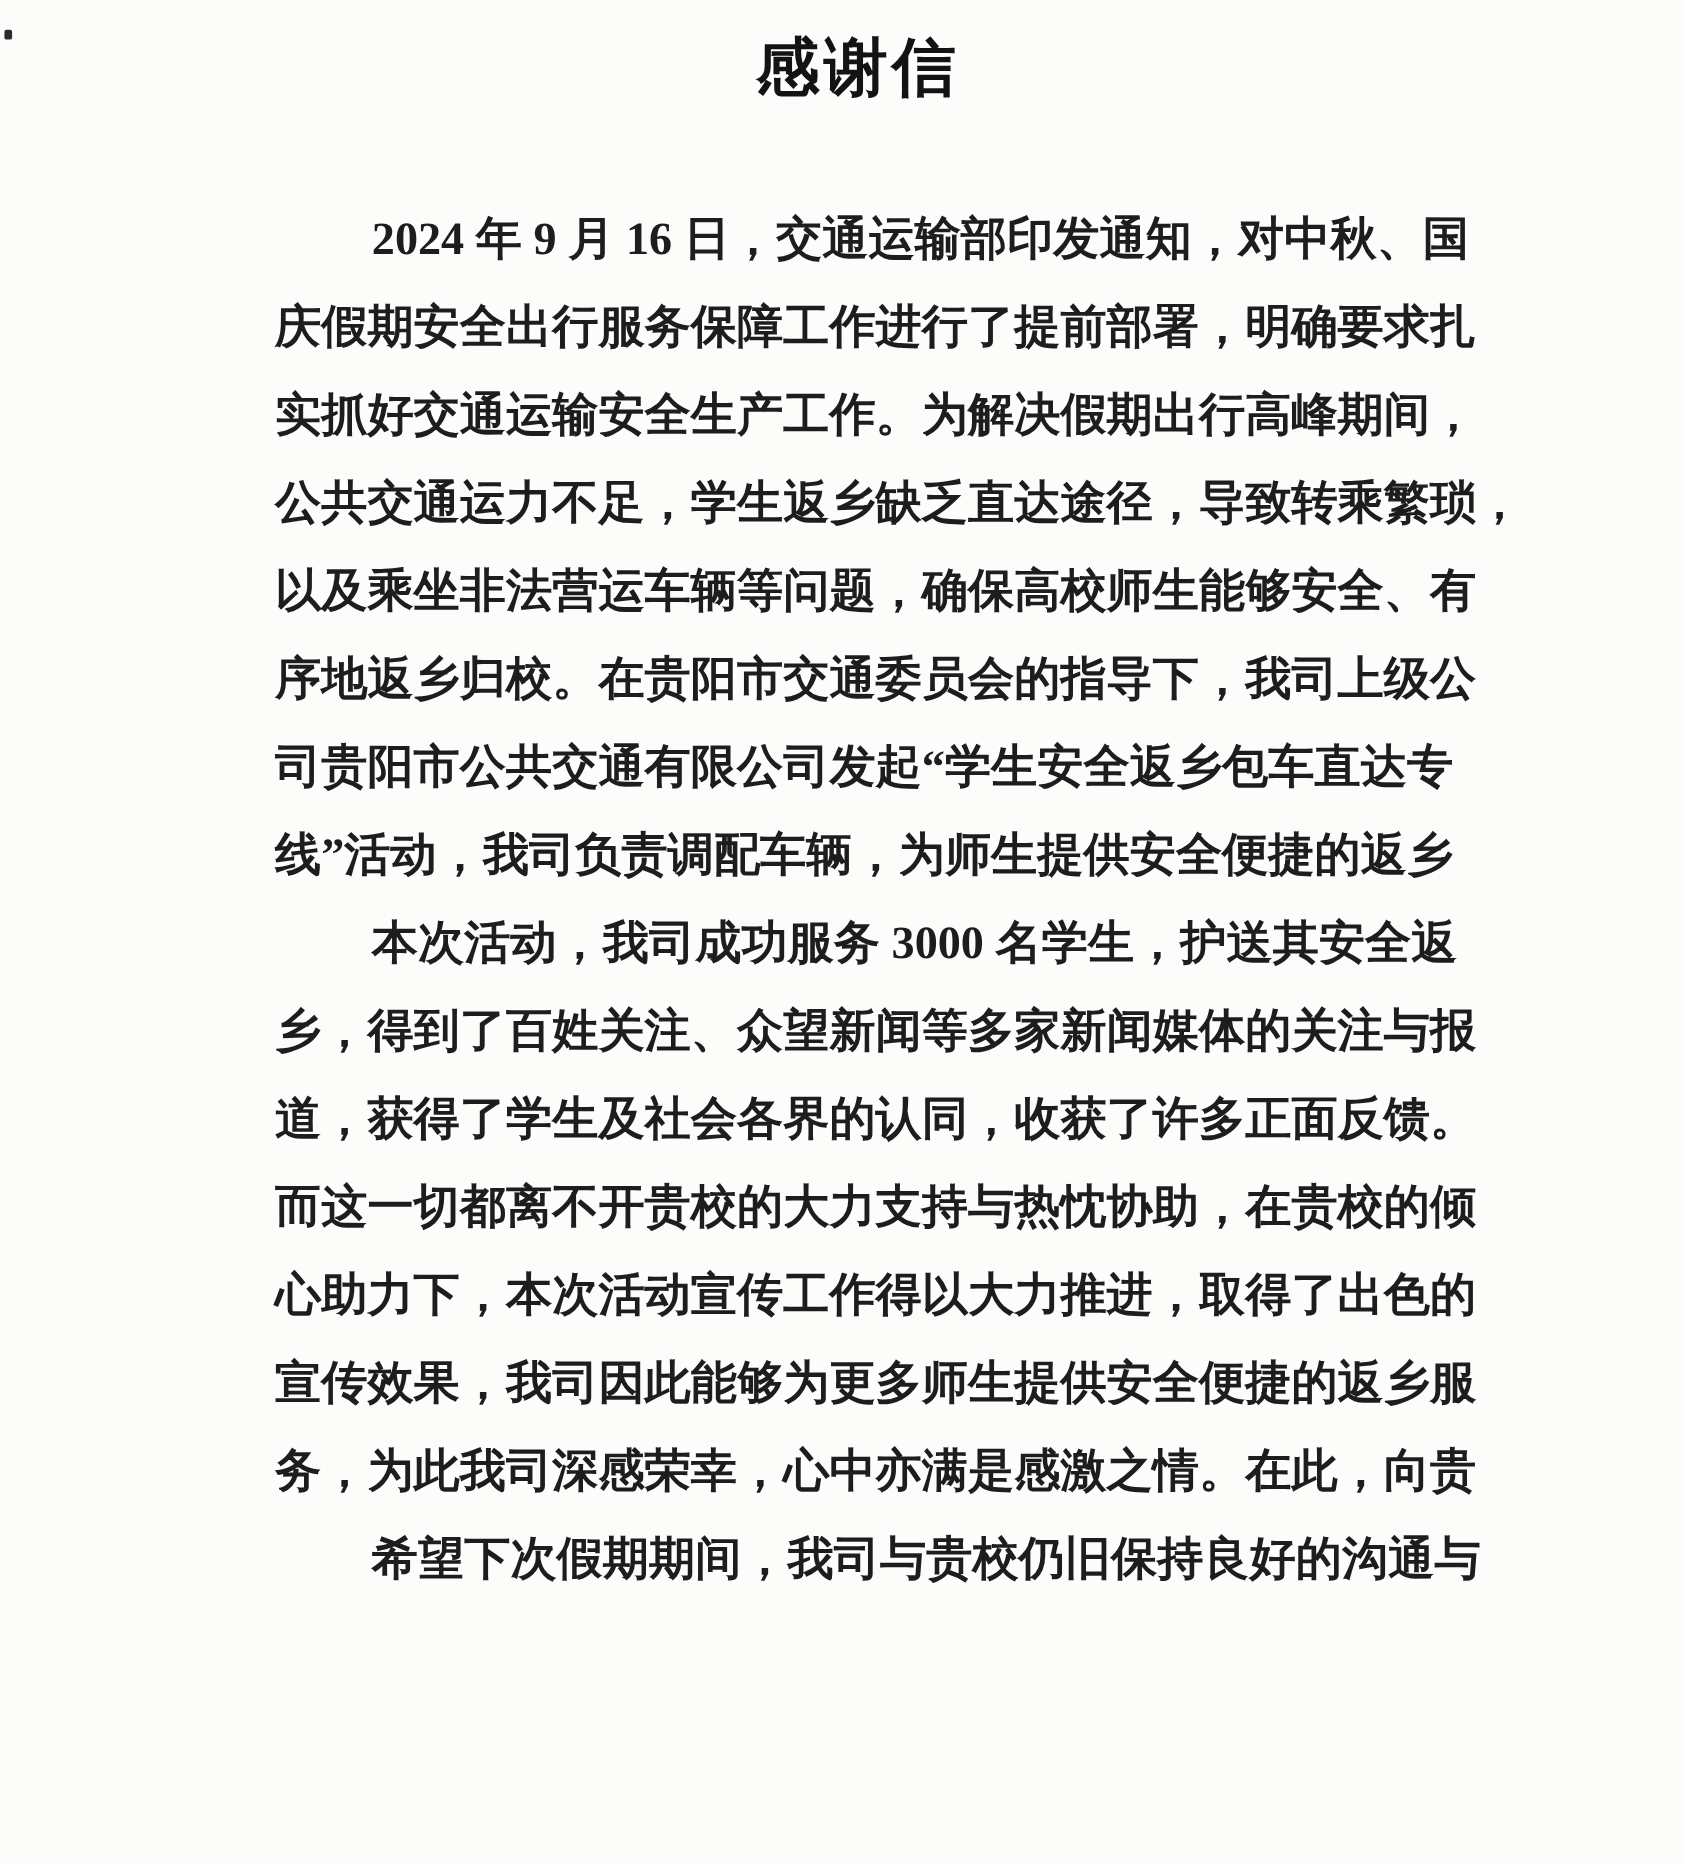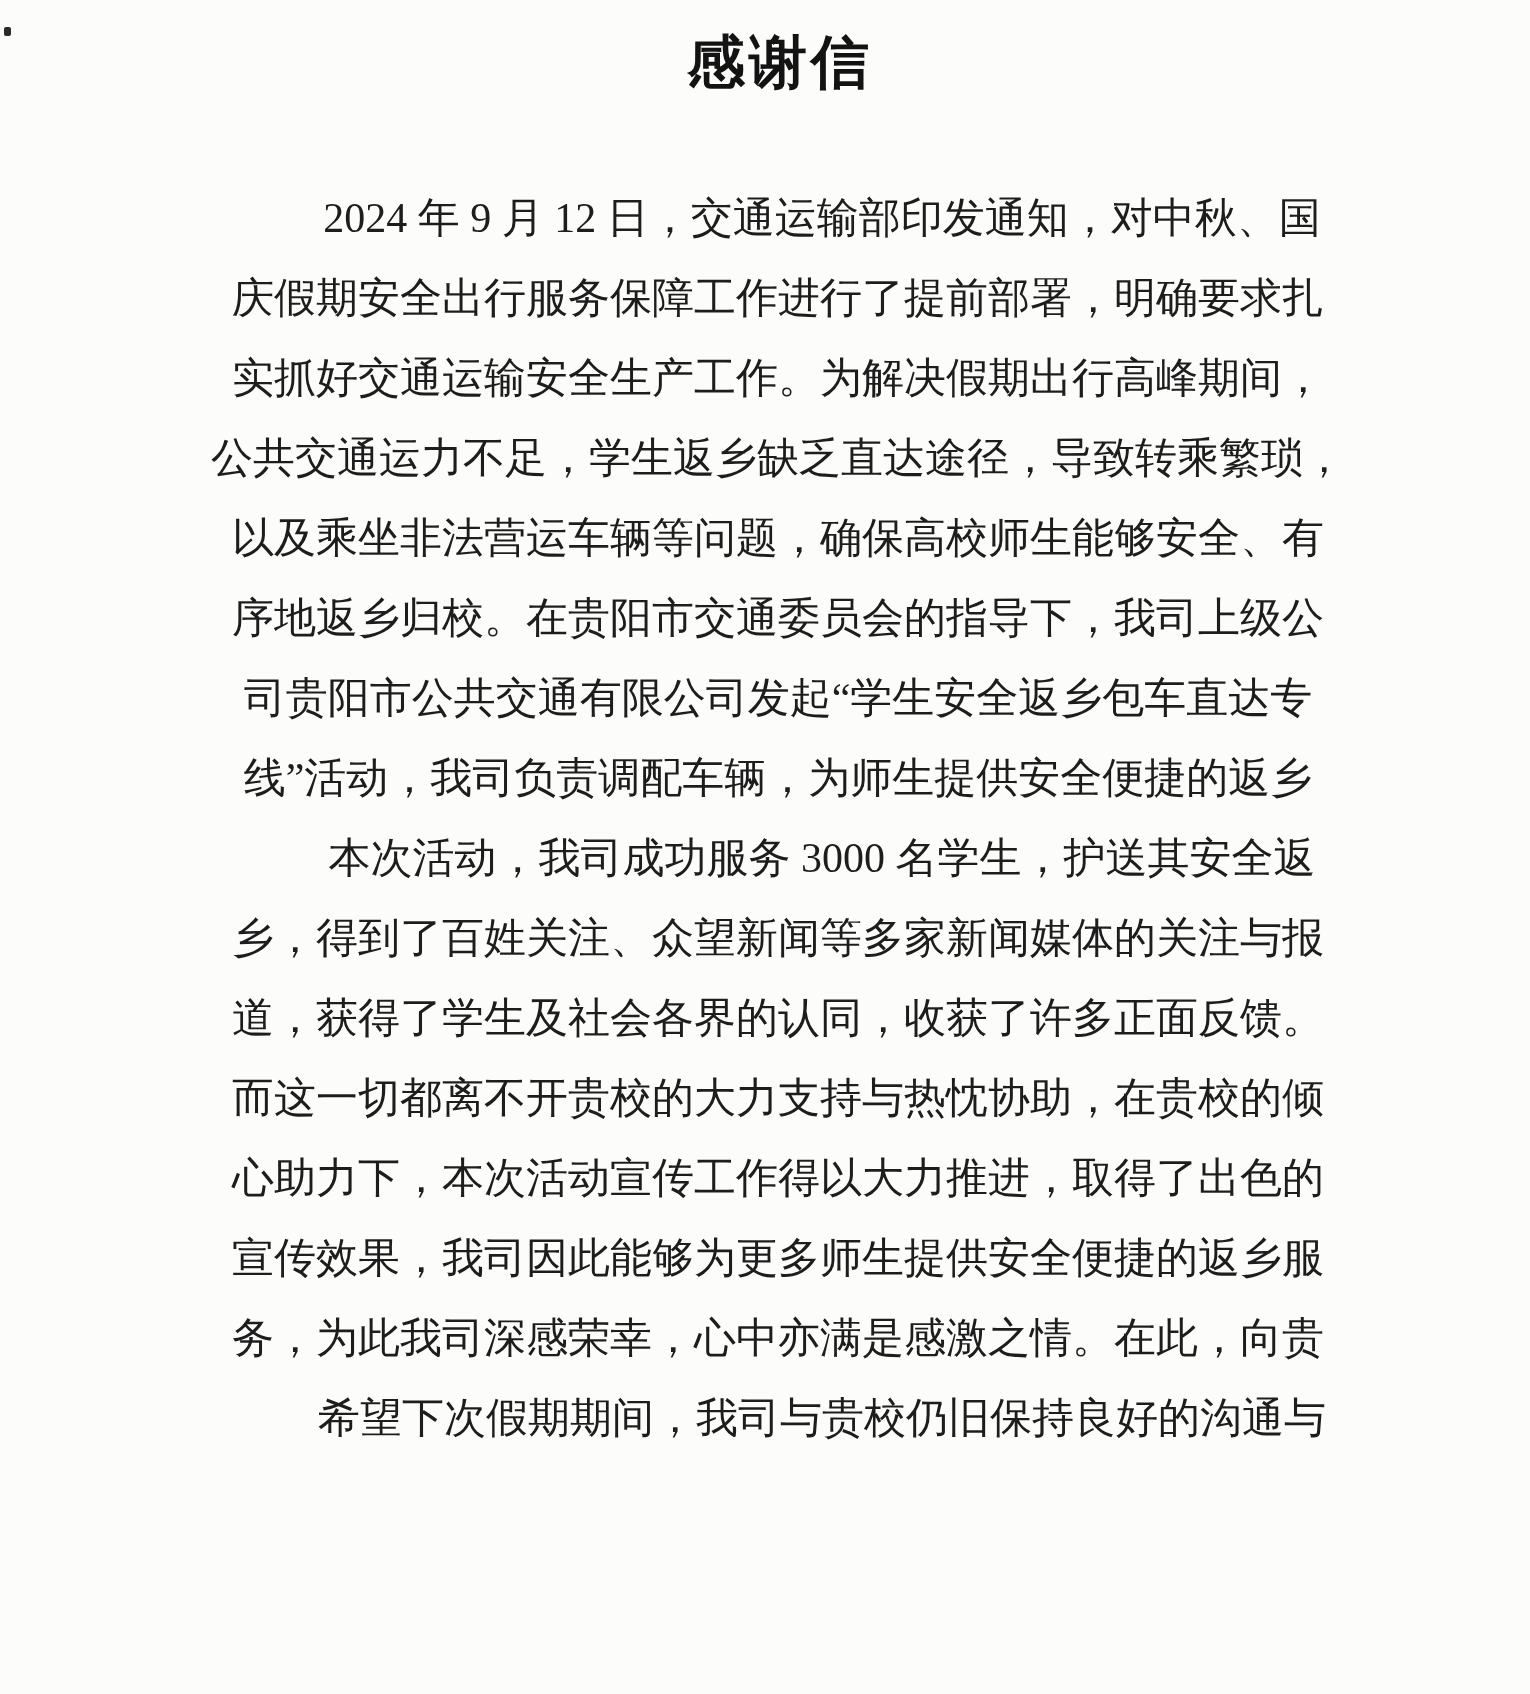--- a/index.html
+++ b/index.html
@@ -54,22 +54,23 @@
     line-height: 80px;
     letter-spacing: 3px;
     white-space: nowrap;
   }
   .salutation {
     padding-left: 22px;
   }
   
   .cjust {
     display: flex;
-    justify-content: center;
+    justify-content: space-between;
     letter-spacing: 0;
+    font-weight: bold;
   }
   .cjust span {
     white-space: pre;
     line-height: 80px;
   }
   .indent {
     padding-left: 88px;
   }
 </style>
 </head>
@@ -79,21 +80,21 @@
   <div class="artifact-dot"></div>
 
   <div class="letter-title">感谢信</div>
 
   <div class="letter-body">
     <div class="line cjust indent">
         <span>2024 </span>
         <span>年</span>
         <span> 9 </span>
         <span>月</span>
-        <span> 12 </span>
+        <span> 16 </span>
         <span>日</span>
         <span>，</span>
         <span>交</span>
         <span>通</span>
         <span>运</span>
         <span>输</span>
         <span>部</span>
         <span>印</span>
         <span>发</span>
         <span>通</span>

